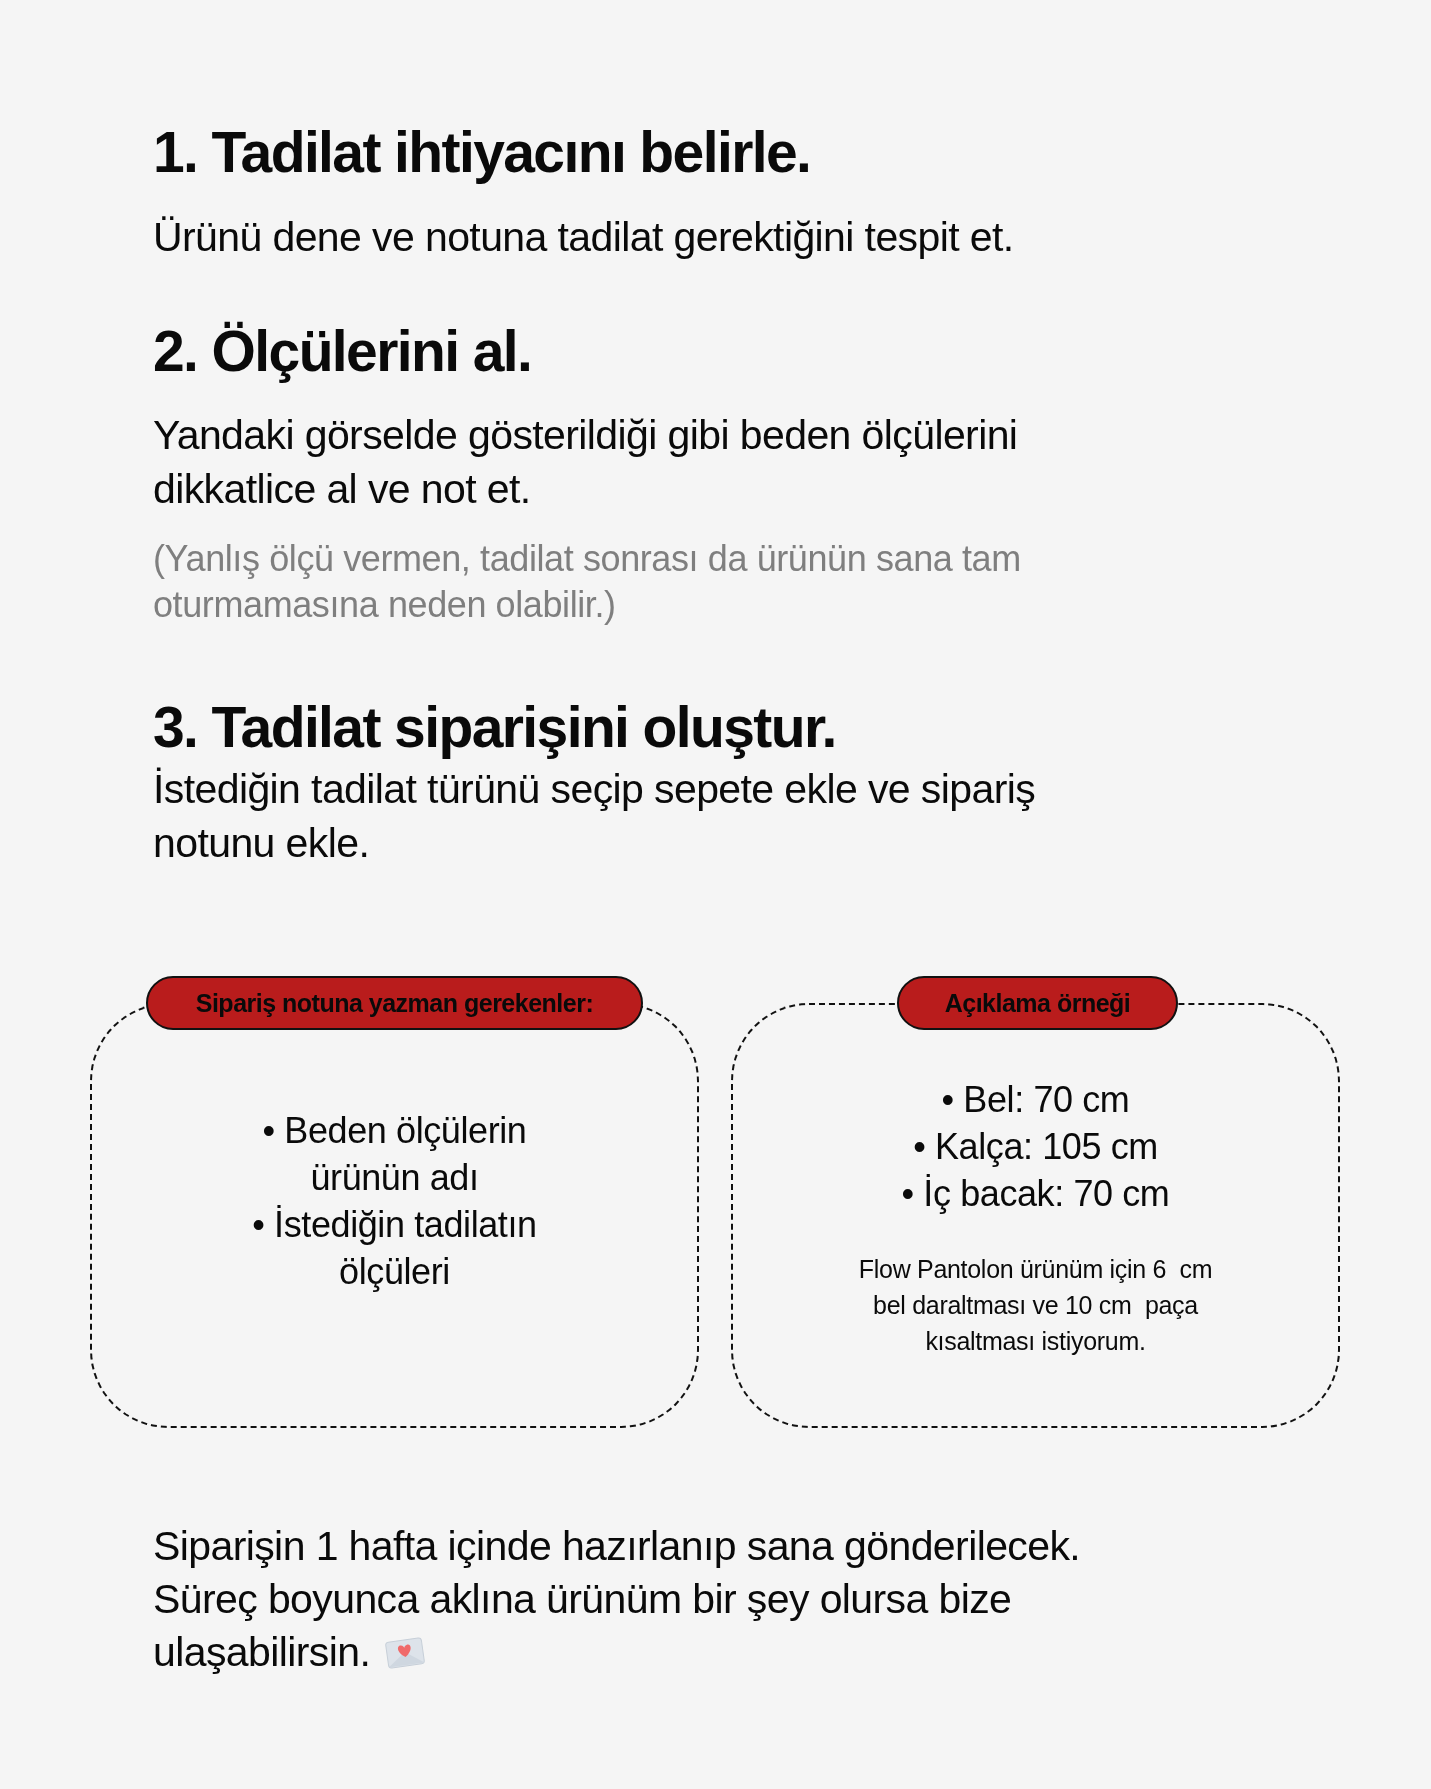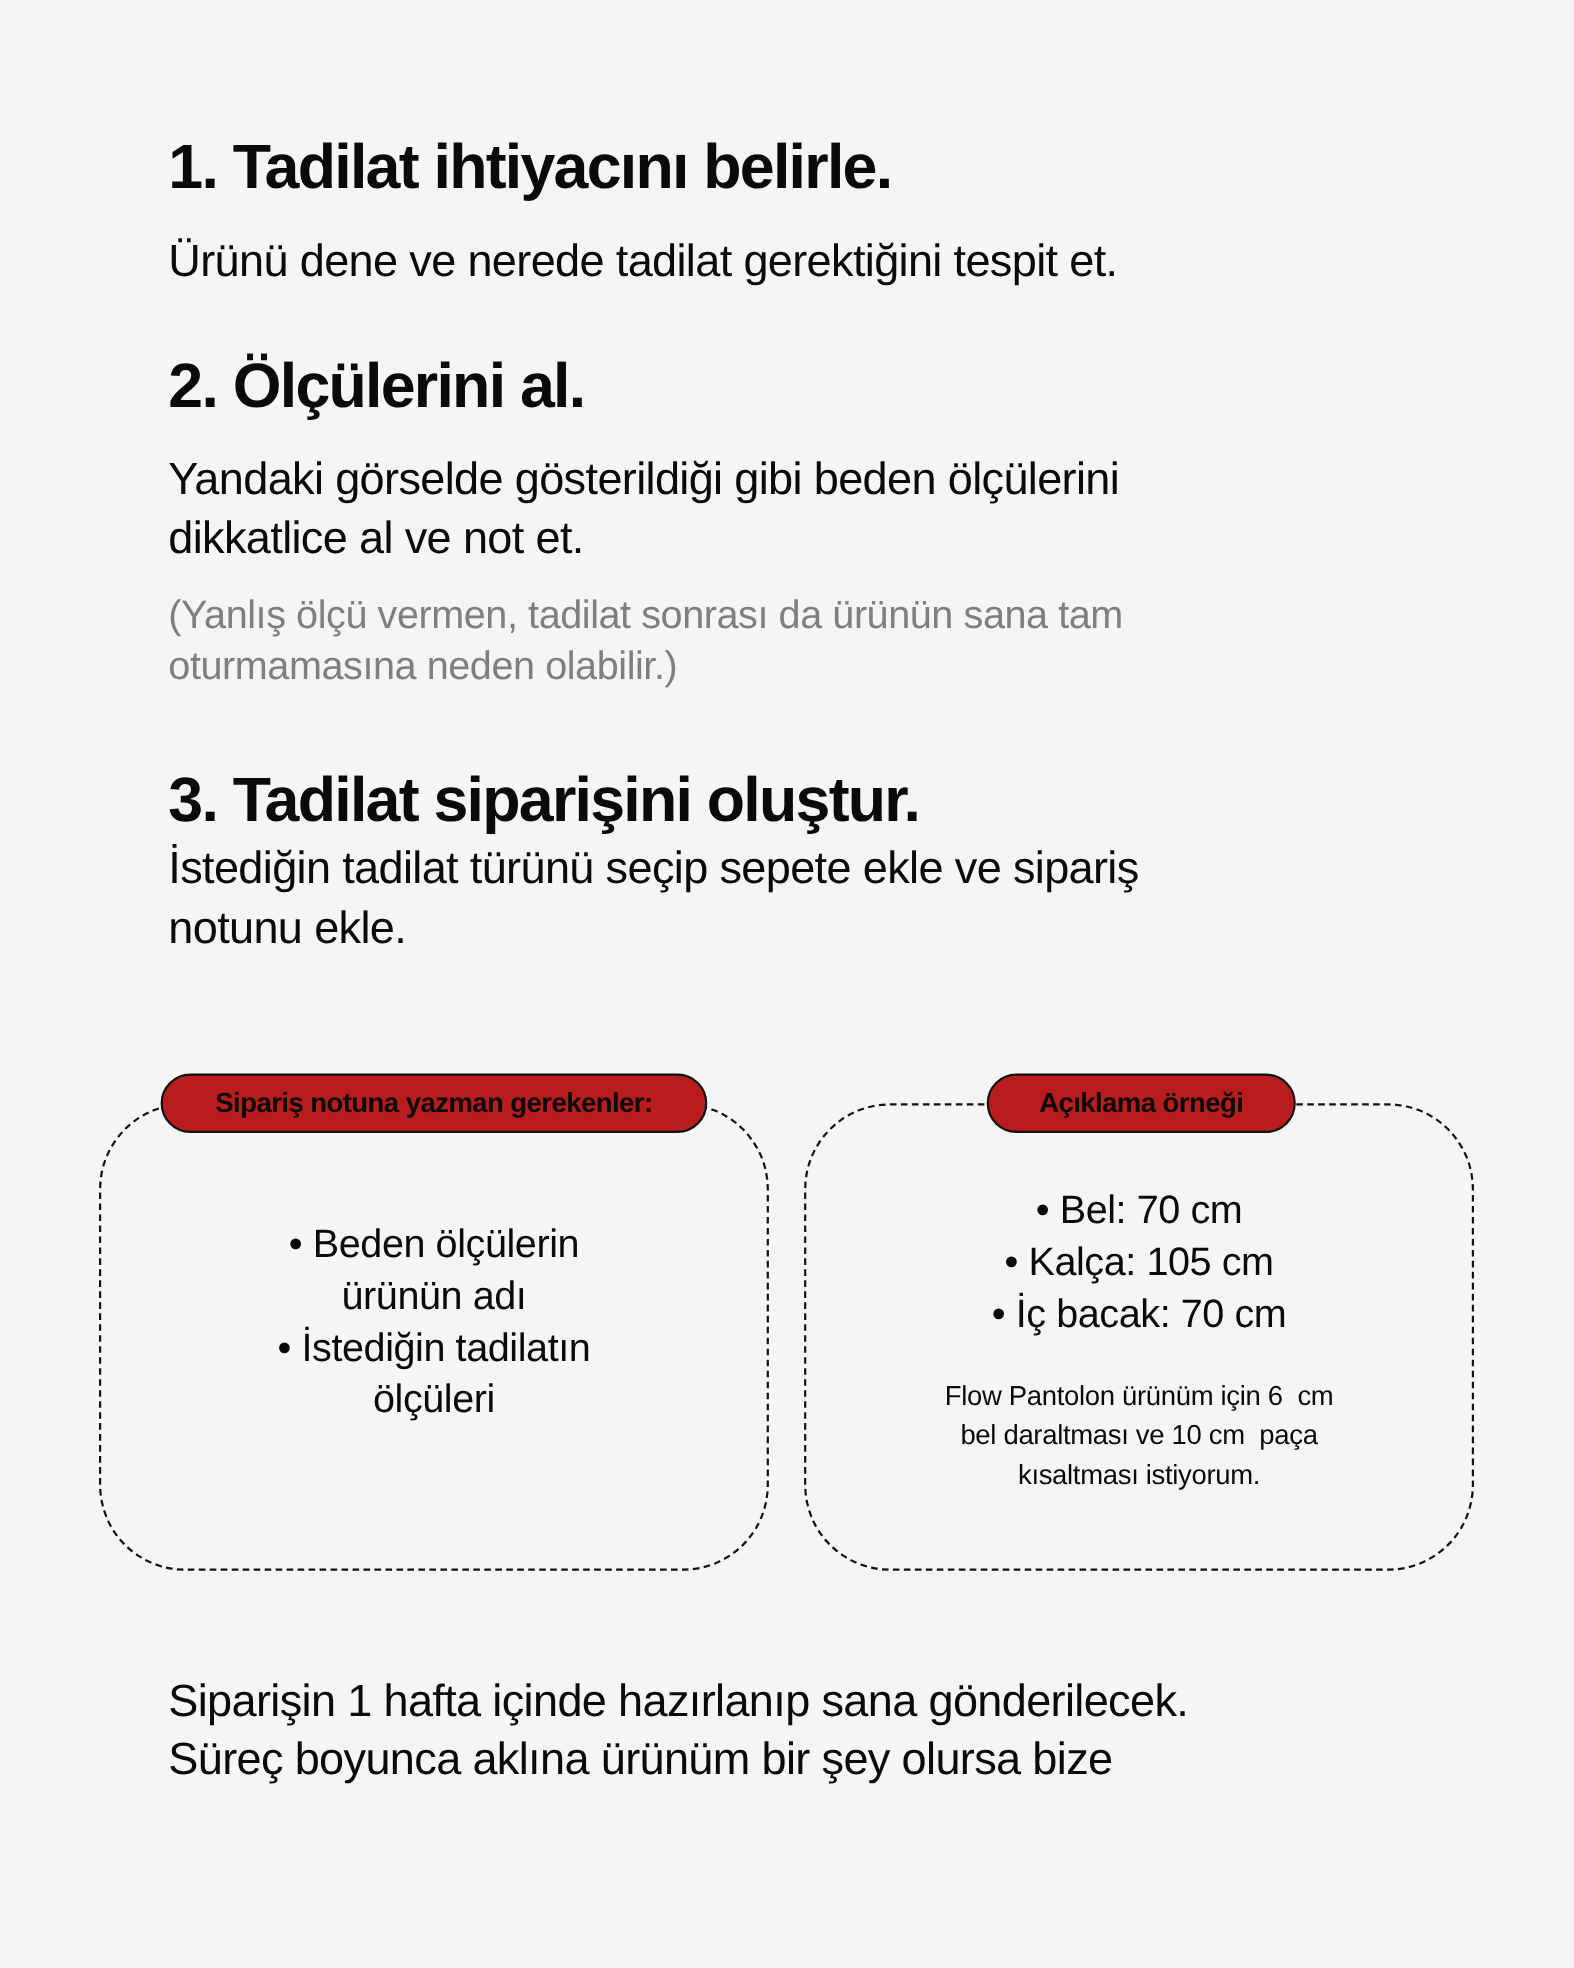--- a/index.html
+++ b/index.html
@@ -78,21 +78,21 @@
     vertical-align: -4px;
     width: 42px; height: 34px;
     margin-left: 14px;
   }
 </style>
 </head>
 <body>
 
 <div class="abs h" style="top:122px;">1.  Tadilat ihtiyacını belirle.</div>
 <div class="abs p" style="top:210px;">
-  <span class="line">Ürünü dene ve nerede tadilat gerektiğini tespit et.</span>
+  <span class="line">Ürünü dene ve notuna tadilat gerektiğini tespit et.</span>
 </div>
 
 <div class="abs h" style="top:321px;">2. Ölçülerini al.</div>
 <div class="abs p" style="top:408px;">
   <span class="line">Yandaki görselde gösterildiği gibi beden ölçülerini</span>
   <span class="line">dikkatlice al ve not et.</span>
 </div>
 <div class="abs gray" style="top:536px;">
   <span class="line">(Yanlış ölçü vermen, tadilat sonrası da ürünün sana tam</span>
   <span class="line">oturmamasına neden olabilir.)</span>
@@ -126,13 +126,20 @@
 </div>
 <div class="center-lines rs" style="left:731px; width:609px; top:1251px;">
   <div style="white-space:pre;">Flow Pantolon ürünüm için 6  cm</div>
   <div style="white-space:pre;">bel daraltması ve 10 cm  paça</div>
   <div style="white-space:pre;">kısaltması istiyorum.</div>
 </div>
 
 <div class="abs bottom" style="top:1520px;">
   <span class="line"><span>Siparişin </span><b>1 hafta içinde</b><span> hazırlanıp sana gönderilecek.</span></span>
   <span class="line">Süreç boyunca aklına ürünüm bir şey olursa bize</span>
+  <span class="line"><span>ulaşabilirsin.</span><span class="envelope"><svg width="42" height="34" viewBox="0 0 42 34">
+      <g transform="rotate(-8 21 17)">
+        <rect x="3" y="4" width="36" height="26" rx="3" fill="#dde3ea" stroke="#c7cfd8" stroke-width="1"></rect>
+        <path d="M3 29 L21 16 L39 29" fill="#cfd7e0"></path>
+        <path d="M21 21 C 12 15, 14 8, 18 9 C 20 9.5, 21 11, 21 12 C 21 11, 22 9.5, 24 9 C 28 8, 30 15, 21 21 Z" fill="#f06a6a"></path>
+      </g>
+    </svg></span></span>
 </div>
 
 </body></html>

